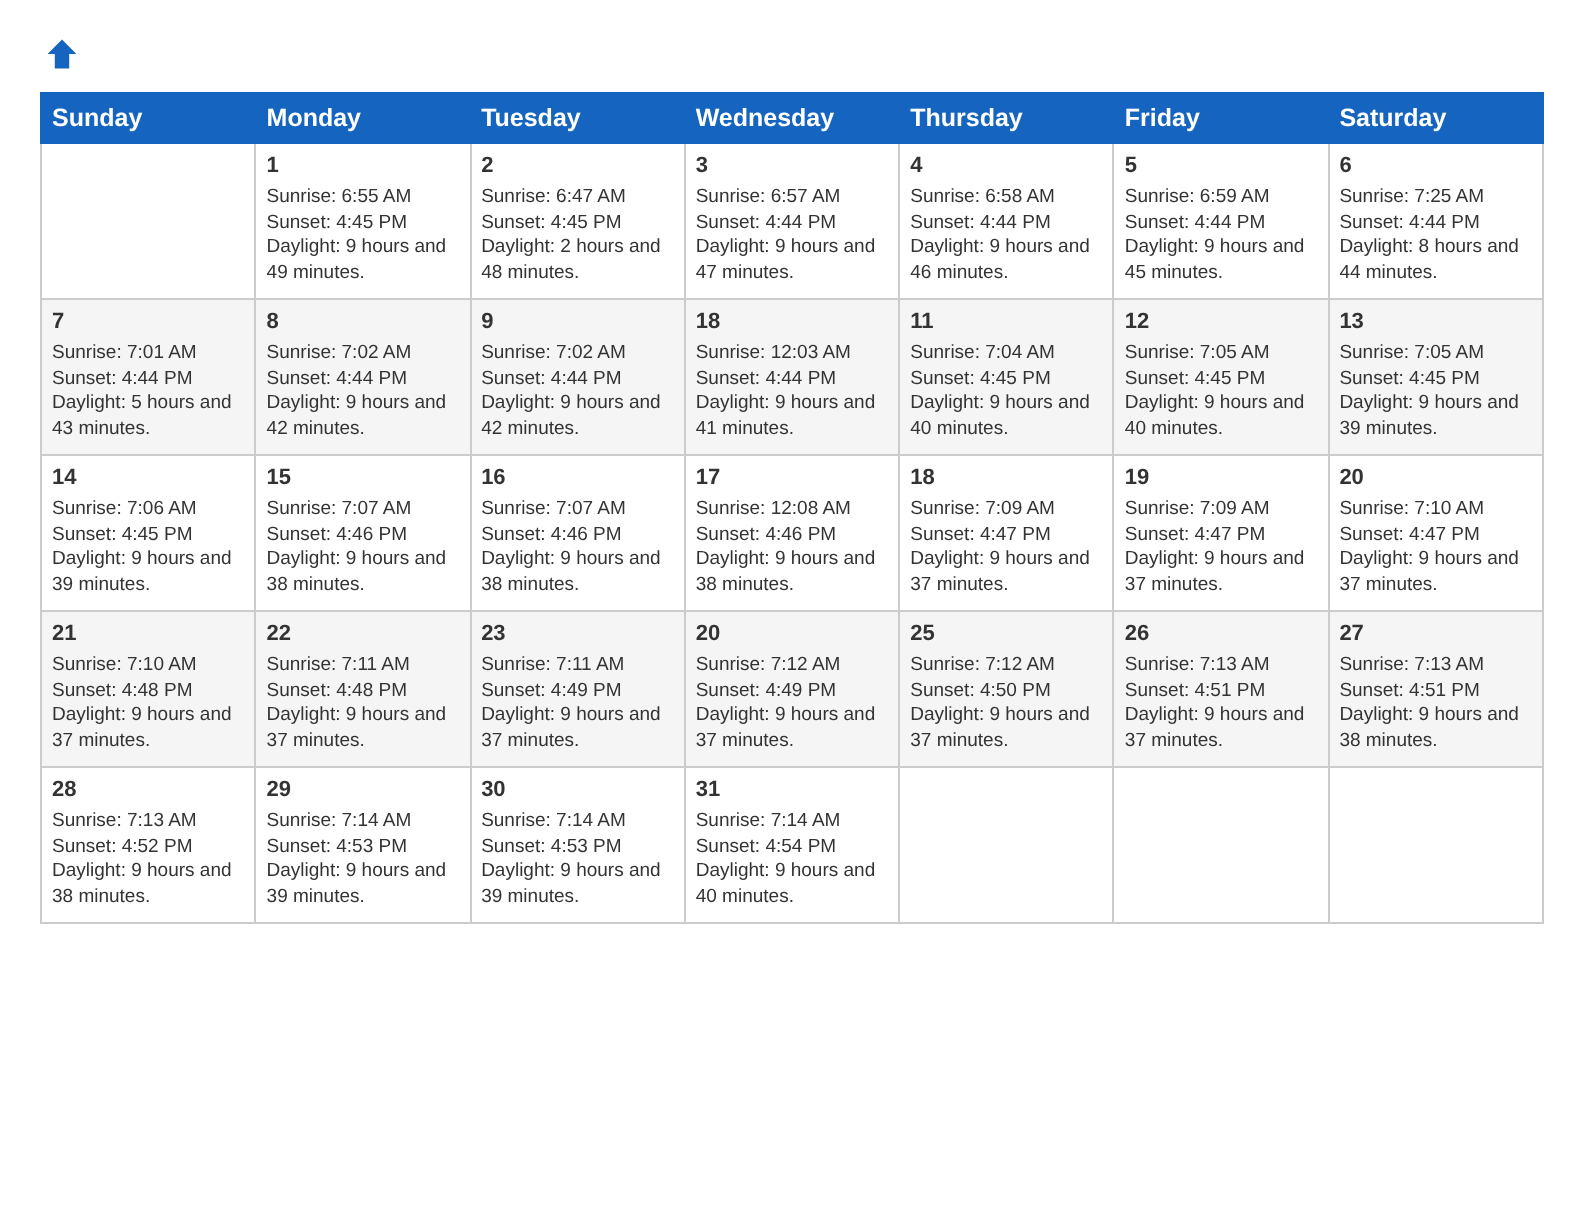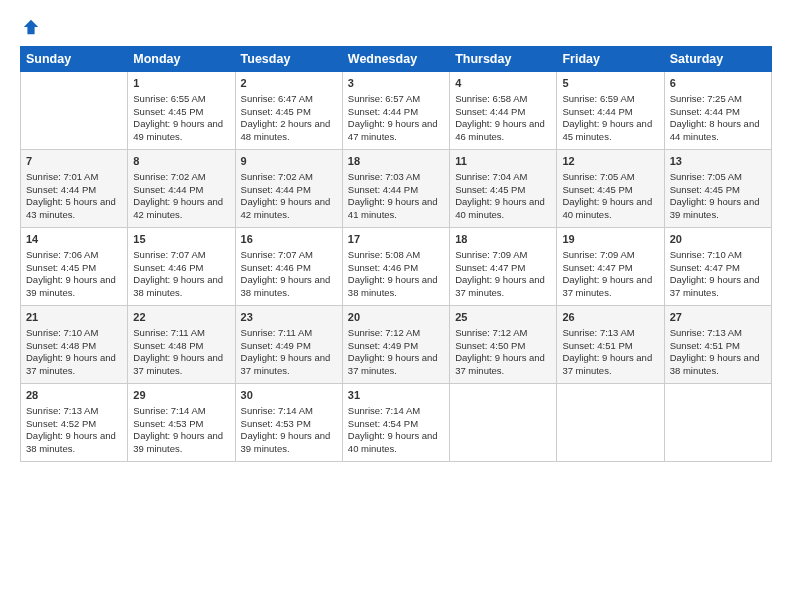--- a/index.html
+++ b/index.html
@@ -139,30 +139,30 @@
           <td><span class="day-number">2</span><span>Sunrise: 6:47 AM</span><br><span>Sunset: 4:45 PM</span><br><span>Daylight: 2 hours and 48 minutes.</span></td>
           <td><span class="day-number">3</span><span>Sunrise: 6:57 AM</span><br><span>Sunset: 4:44 PM</span><br><span>Daylight: 9 hours and 47 minutes.</span></td>
           <td><span class="day-number">4</span><span>Sunrise: 6:58 AM</span><br><span>Sunset: 4:44 PM</span><br><span>Daylight: 9 hours and 46 minutes.</span></td>
           <td><span class="day-number">5</span><span>Sunrise: 6:59 AM</span><br><span>Sunset: 4:44 PM</span><br><span>Daylight: 9 hours and 45 minutes.</span></td>
           <td><span class="day-number">6</span><span>Sunrise: 7:25 AM</span><br><span>Sunset: 4:44 PM</span><br><span>Daylight: 8 hours and 44 minutes.</span></td>
         </tr>
         <tr>
           <td><span class="day-number">7</span><span>Sunrise: 7:01 AM</span><br><span>Sunset: 4:44 PM</span><br><span>Daylight: 5 hours and 43 minutes.</span></td>
           <td><span class="day-number">8</span><span>Sunrise: 7:02 AM</span><br><span>Sunset: 4:44 PM</span><br><span>Daylight: 9 hours and 42 minutes.</span></td>
           <td><span class="day-number">9</span><span>Sunrise: 7:02 AM</span><br><span>Sunset: 4:44 PM</span><br><span>Daylight: 9 hours and 42 minutes.</span></td>
-          <td><span class="day-number">18</span><span>Sunrise: 7:03 AM</span><br><span>Sunset: 4:44 PM</span><br><span>Daylight: 9 hours and 41 minutes.</span></td>
+          <td><span class="day-number">18</span><span>Sunrise: 12:03 AM</span><br><span>Sunset: 4:44 PM</span><br><span>Daylight: 9 hours and 41 minutes.</span></td>
           <td><span class="day-number">11</span><span>Sunrise: 7:04 AM</span><br><span>Sunset: 4:45 PM</span><br><span>Daylight: 9 hours and 40 minutes.</span></td>
           <td><span class="day-number">12</span><span>Sunrise: 7:05 AM</span><br><span>Sunset: 4:45 PM</span><br><span>Daylight: 9 hours and 40 minutes.</span></td>
           <td><span class="day-number">13</span><span>Sunrise: 7:05 AM</span><br><span>Sunset: 4:45 PM</span><br><span>Daylight: 9 hours and 39 minutes.</span></td>
         </tr>
         <tr>
           <td><span class="day-number">14</span><span>Sunrise: 7:06 AM</span><br><span>Sunset: 4:45 PM</span><br><span>Daylight: 9 hours and 39 minutes.</span></td>
           <td><span class="day-number">15</span><span>Sunrise: 7:07 AM</span><br><span>Sunset: 4:46 PM</span><br><span>Daylight: 9 hours and 38 minutes.</span></td>
           <td><span class="day-number">16</span><span>Sunrise: 7:07 AM</span><br><span>Sunset: 4:46 PM</span><br><span>Daylight: 9 hours and 38 minutes.</span></td>
-          <td><span class="day-number">17</span><span>Sunrise: 5:08 AM</span><br><span>Sunset: 4:46 PM</span><br><span>Daylight: 9 hours and 38 minutes.</span></td>
+          <td><span class="day-number">17</span><span>Sunrise: 12:08 AM</span><br><span>Sunset: 4:46 PM</span><br><span>Daylight: 9 hours and 38 minutes.</span></td>
           <td><span class="day-number">18</span><span>Sunrise: 7:09 AM</span><br><span>Sunset: 4:47 PM</span><br><span>Daylight: 9 hours and 37 minutes.</span></td>
           <td><span class="day-number">19</span><span>Sunrise: 7:09 AM</span><br><span>Sunset: 4:47 PM</span><br><span>Daylight: 9 hours and 37 minutes.</span></td>
           <td><span class="day-number">20</span><span>Sunrise: 7:10 AM</span><br><span>Sunset: 4:47 PM</span><br><span>Daylight: 9 hours and 37 minutes.</span></td>
         </tr>
         <tr>
           <td><span class="day-number">21</span><span>Sunrise: 7:10 AM</span><br><span>Sunset: 4:48 PM</span><br><span>Daylight: 9 hours and 37 minutes.</span></td>
           <td><span class="day-number">22</span><span>Sunrise: 7:11 AM</span><br><span>Sunset: 4:48 PM</span><br><span>Daylight: 9 hours and 37 minutes.</span></td>
           <td><span class="day-number">23</span><span>Sunrise: 7:11 AM</span><br><span>Sunset: 4:49 PM</span><br><span>Daylight: 9 hours and 37 minutes.</span></td>
           <td><span class="day-number">20</span><span>Sunrise: 7:12 AM</span><br><span>Sunset: 4:49 PM</span><br><span>Daylight: 9 hours and 37 minutes.</span></td>
           <td><span class="day-number">25</span><span>Sunrise: 7:12 AM</span><br><span>Sunset: 4:50 PM</span><br><span>Daylight: 9 hours and 37 minutes.</span></td>

